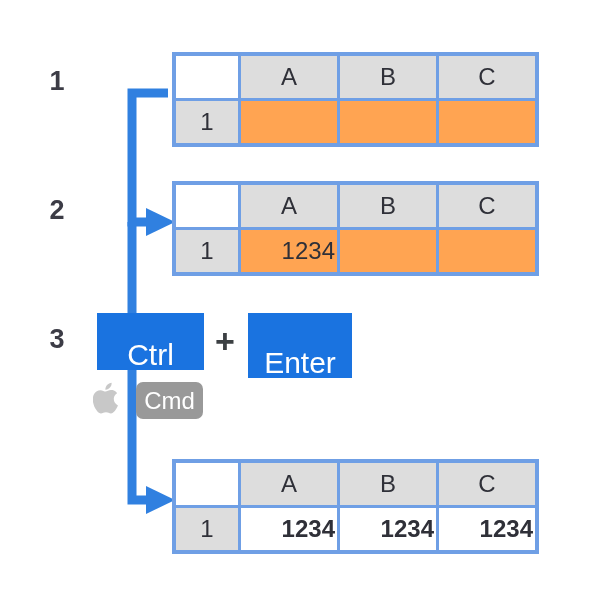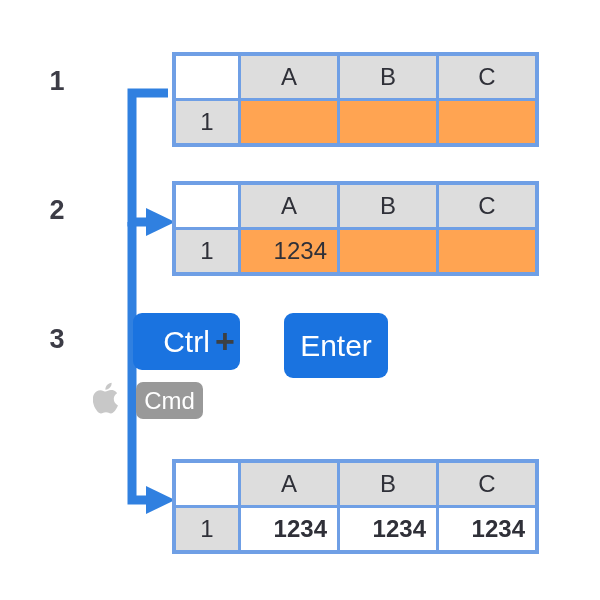--- a/index.html
+++ b/index.html
@@ -77,42 +77,41 @@
   }
   .cell.rowhead {
     width: 62px;
     background: #dddddd;
     justify-content: center;
   }
   .cell.body {
     width: 96px;
     background: #ffffff;
     justify-content: flex-end;
-    padding-right: 10px;
+    padding-right: 2px;
   }
   .cell.body.fill {
     background: #ffa452;
   }
   .cell.body.bold {
     font-weight: bold;
   }
 
   
   .key {
     position: absolute;
     background: #1a73e0;
     color: #ffffff;
-    border-radius: 9px;
-    display: flex;
-    align-items: center;
+    border-radius: 0;
+    display: flex;
+    align-items: flex-end;
     justify-content: center;
     font-size: 30px;
     line-height: 1;
     box-sizing: border-box;
-    margin-left: 36px;
   }
   .plus {
     position: absolute;
     color: #3c4043;
     font-size: 34px;
     font-weight: bold;
     line-height: 1;
     display: flex;
     align-items: center;
     justify-content: center;

